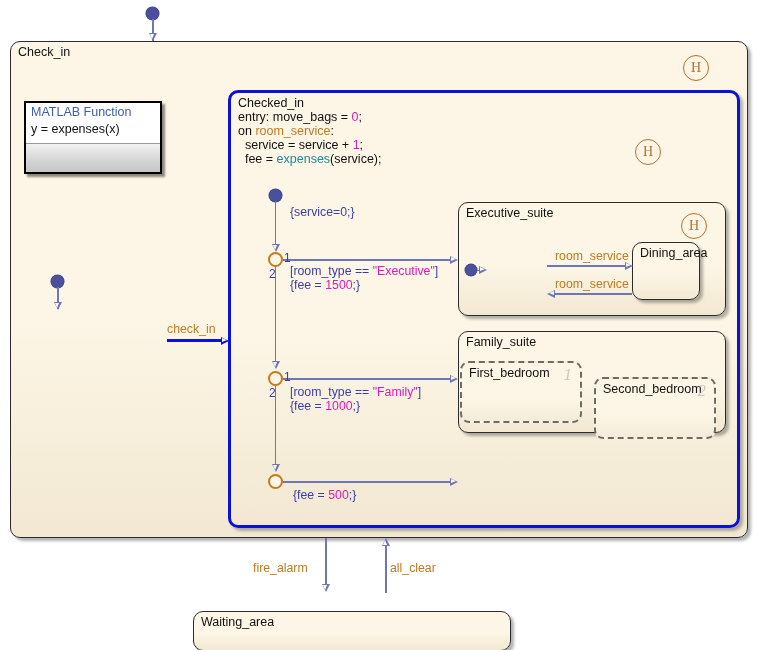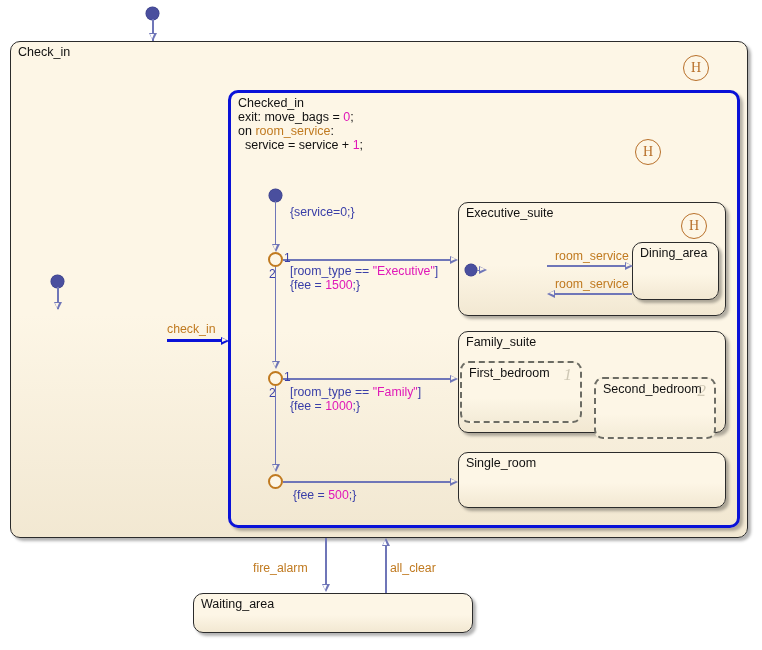--- a/index.html
+++ b/index.html
@@ -100,35 +100,41 @@
 
   <div class="dot" style="left:146px;top:7px;"></div>
   <div class="ln v" style="left:152px;top:19px;height:22px;"></div>
   <div class="ah down onwhite" style="left:148.5px;top:33px;"></div>
 
   <div class="state" style="left:10px;top:41px;width:738px;height:497px;">
     <div class="lbl">Check_in</div>
     <div class="hist" style="right:38px;top:13px;">H</div>
   </div>
 
+  <div class="mlfcn" style="left:24px;top:101px;width:138px;height:73px;">
+    <div class="t1">MATLAB Function</div>
+    <div class="t2">y = expenses(x)</div>
+    <div class="grad"></div>
+  </div>
 
   <div class="dot" style="left:51px;top:275px;"></div>
   <div class="ln v" style="left:57px;top:287px;height:22px;"></div>
   <div class="ah down" style="left:53.5px;top:302px;"></div>
 
 
   <div class="ln h blue" style="left:167px;top:339px;width:58px;"></div>
   <div class="ah right blue" style="left:221px;top:336.5px;"></div>
   <div class="ev" style="left:167px;top:322px;">check_in</div>
 
   <div class="state active" style="left:228px;top:90px;width:512px;height:438px;">
     <div class="lbl" style="line-height:14.6px;"><span>Checked_in</span></div>
-    <div class="lbl" style="top:17px;"><span>exit: move_bags = </span><span class="num">0</span><span>;</span></div>
+    <div class="lbl" style="top:17px;"><span>entry: move_bags = </span><span class="num">0</span><span>;</span></div>
     <div class="lbl" style="top:31px;text-align:center;"><span>on </span><span class="org">room_service</span><span>:</span></div>
     <div class="lbl" style="top:45px;"><span>  service = service + </span><span class="num">1</span><span>;</span></div>
+    <div class="lbl" style="top:59px;"><span>  fee = </span><span class="teal">expenses</span><span>(service);</span></div>
     <div class="hist" style="right:76px;top:46px;">H</div>
   </div>
 
   <div class="dot" style="left:269px;top:189px;"></div>
   <div class="ln v" style="left:274.5px;top:201px;height:49px;"></div>
   <div class="ah down" style="left:271.5px;top:244px;"></div>
   <div class="tx" style="left:290px;top:205px;">{service=0;}</div>
 
   <div class="junction" style="left:268px;top:252px;"></div>
   <div class="ln h" style="left:283px;top:259px;width:172px;"></div>
@@ -160,21 +166,21 @@
   <div class="state" style="left:458px;top:202px;width:268px;height:114px;">
     <div class="lbl">Executive_suite</div>
     <div class="hist" style="right:18px;top:10px;">H</div>
   </div>
 
   <div class="dot sm" style="left:465px;top:264px;"></div>
   <div class="ln h" style="left:477px;top:269.5px;width:4px;"></div>
   <div class="ah right" style="left:479px;top:266px;"></div>
 
 
-  <div class="state" style="left:632px;top:242px;width:87px;height:58px;border-width:1.4px;">
+  <div class="state" style="left:632px;top:242px;width:68px;height:58px;border-width:1.4px;">
     <div class="lbl">Dining_area</div>
   </div>
 
   <div class="ln h" style="left:547px;top:265px;width:79px;"></div>
   <div class="ah right" style="left:625px;top:262px;"></div>
   <div class="ev" style="left:555px;top:249px;">room_service</div>
 
   <div class="ln h" style="left:553px;top:293px;width:79px;"></div>
   <div class="ah left" style="left:547px;top:290px;"></div>
   <div class="ev" style="left:555px;top:277px;">room_service</div>
@@ -186,25 +192,22 @@
   <div class="state parallel" style="left:460px;top:361px;width:122px;height:62px;">
     <div class="lbl">First_bedroom</div>
     <div class="pnum">1</div>
   </div>
 
   <div class="state parallel" style="left:594px;top:361px;width:122px;height:62px;margin-top:16px;">
     <div class="lbl">Second_bedroom</div>
     <div class="pnum">2</div>
   </div>
 
-  <div class="state" style="left:458px;top:452px;width:268px;height:56px;">
-    <div class="lbl">Single_room</div>
-  </div>
-
-  <div class="state" style="left:193px;top:593px;width:280px;height:40px;">
+
+  <div class="state" style="left:193px;top:611px;width:318px;height:40px;">
     <div class="lbl">Waiting_area</div>
   </div>
 
   <div class="ln v" style="left:325px;top:538px;height:50px;"></div>
   <div class="ah down onwhite" style="left:322px;top:584px;"></div>
   <div class="ev" style="left:253px;top:561px;">fire_alarm</div>
 
   <div class="ln v" style="left:385px;top:543px;height:50px;"></div>
   <div class="ah up onwhite" style="left:382px;top:538px;"></div>
   <div class="ev" style="left:390px;top:561px;">all_clear</div>

